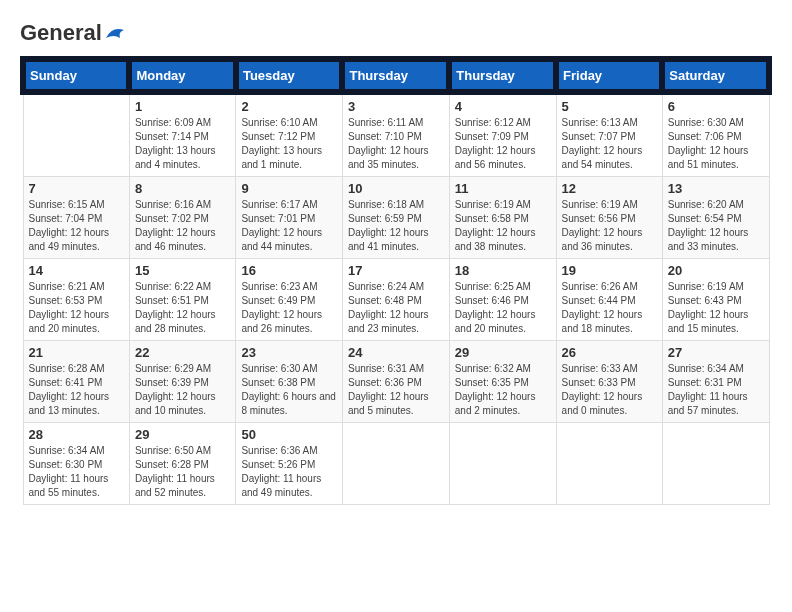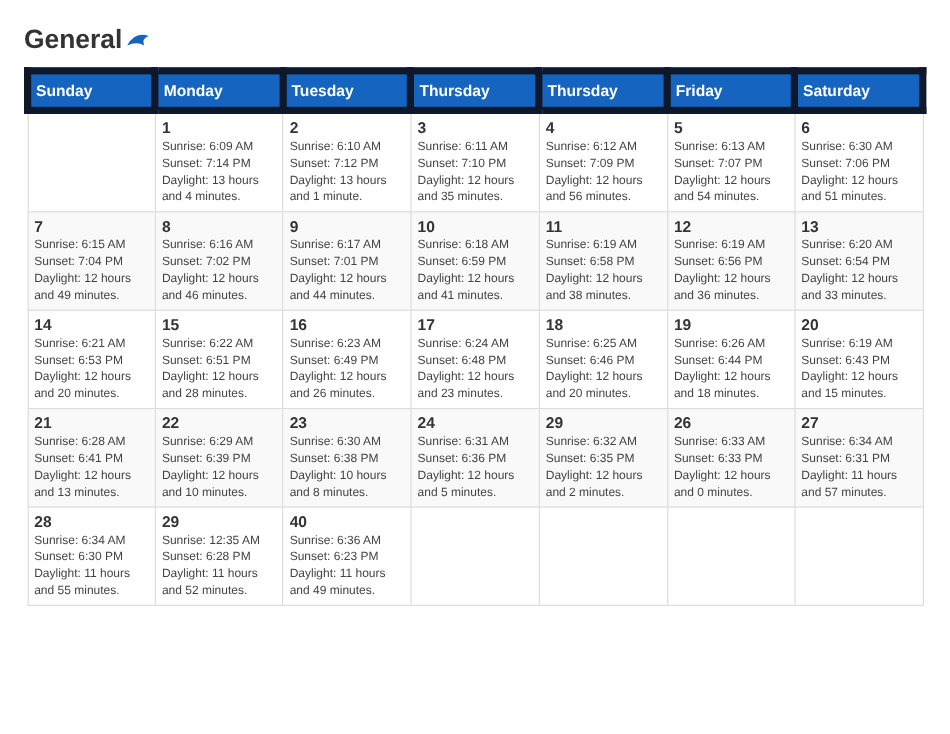--- a/index.html
+++ b/index.html
@@ -289,21 +289,21 @@
             <div>Sunrise: 6:29 AM</div>
             <div>Sunset: 6:39 PM</div>
             <div>Daylight: 12 hours and 10 minutes.</div>
           </div>
         </td>
         <td>
           <div class="day-number">23</div>
           <div class="day-info">
             <div>Sunrise: 6:30 AM</div>
             <div>Sunset: 6:38 PM</div>
-            <div>Daylight: 10 hours and 8 minutes.</div>
+            <div>Daylight: 6 hours and 8 minutes.</div>
           </div>
         </td>
         <td>
           <div class="day-number">24</div>
           <div class="day-info">
             <div>Sunrise: 6:31 AM</div>
             <div>Sunset: 6:36 PM</div>
             <div>Daylight: 12 hours and 5 minutes.</div>
           </div>
         </td>
@@ -337,30 +337,30 @@
           <div class="day-number">28</div>
           <div class="day-info">
             <div>Sunrise: 6:34 AM</div>
             <div>Sunset: 6:30 PM</div>
             <div>Daylight: 11 hours and 55 minutes.</div>
           </div>
         </td>
         <td>
           <div class="day-number">29</div>
           <div class="day-info">
-            <div>Sunrise: 12:35 AM</div>
+            <div>Sunrise: 6:50 AM</div>
             <div>Sunset: 6:28 PM</div>
             <div>Daylight: 11 hours and 52 minutes.</div>
           </div>
         </td>
         <td>
-          <div class="day-number">40</div>
+          <div class="day-number">50</div>
           <div class="day-info">
             <div>Sunrise: 6:36 AM</div>
-            <div>Sunset: 6:23 PM</div>
+            <div>Sunset: 5:26 PM</div>
             <div>Daylight: 11 hours and 49 minutes.</div>
           </div>
         </td>
         <td class="empty-cell"></td>
         <td class="empty-cell"></td>
         <td class="empty-cell"></td>
         <td class="empty-cell"></td>
       </tr>
     </tbody>
 </table>

